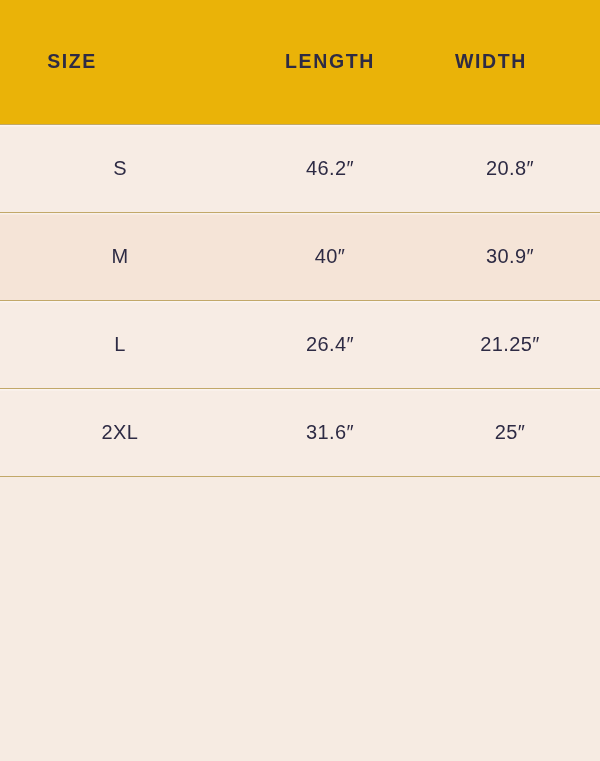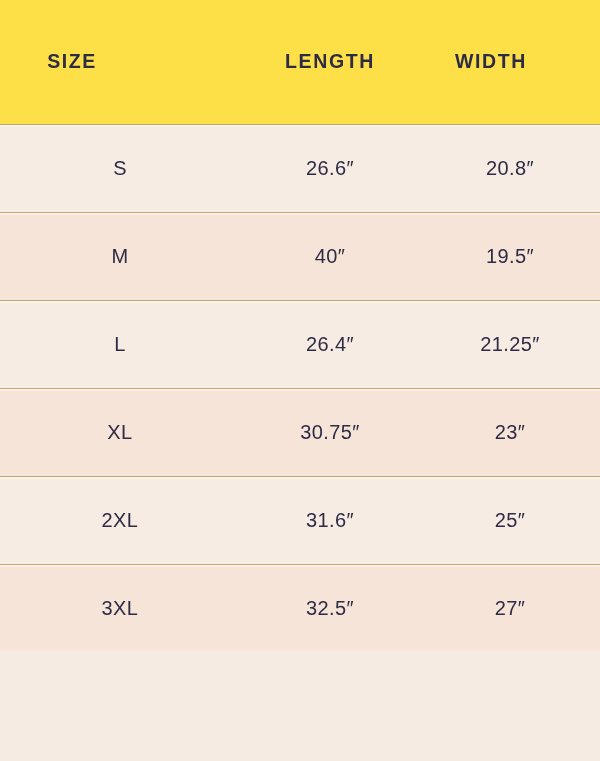--- a/index.html
+++ b/index.html
@@ -29,21 +29,21 @@
     table-layout: fixed;
   }
 
   .col-size   { width: 240px; }
   .col-length { width: 180px; }
   .col-width  { width: 180px; }
 
   
   .chart-head-row {
     height: 124px;
-    background: #fde047;
+    background: #eab308;
     border-radius: 27px;
   }
   .chart-head-row th {
     padding: 0;
     margin: 0;
     vertical-align: middle;
     text-align: center;
     font-weight: 700;
     font-size: 19.5px;
     letter-spacing: 1.6px;
@@ -117,47 +117,37 @@
       <tr class="chart-head-row">
         <th class="cell-size">SIZE</th>
         <th class="cell-length">LENGTH</th>
         <th class="cell-width">WIDTH</th>
       </tr>
     </thead>
 
     <tbody>
       <tr class="chart-row row-odd">
         <td class="cell-size">S</td>
-        <td class="cell-length">26.6″</td>
+        <td class="cell-length">46.2″</td>
         <td class="cell-width">20.8″</td>
       </tr>
       <tr class="chart-row row-even">
         <td class="cell-size">M</td>
         <td class="cell-length">40″</td>
-        <td class="cell-width">19.5″</td>
+        <td class="cell-width">30.9″</td>
       </tr>
       <tr class="chart-row row-odd">
         <td class="cell-size">L</td>
         <td class="cell-length">26.4″</td>
         <td class="cell-width">21.25″</td>
       </tr>
-      <tr class="chart-row row-even">
-        <td class="cell-size">XL</td>
-        <td class="cell-length">30.75″</td>
-        <td class="cell-width">23″</td>
-      </tr>
       <tr class="chart-row row-odd">
         <td class="cell-size">2XL</td>
         <td class="cell-length">31.6″</td>
         <td class="cell-width">25″</td>
-      </tr>
-      <tr class="chart-row row-even">
-        <td class="cell-size">3XL</td>
-        <td class="cell-length">32.5″</td>
-        <td class="cell-width">27″</td>
       </tr>
     </tbody>
 
     <tfoot>
       <tr>
         <td></td>
         <td></td>
         <td></td>
       </tr>
     </tfoot>

